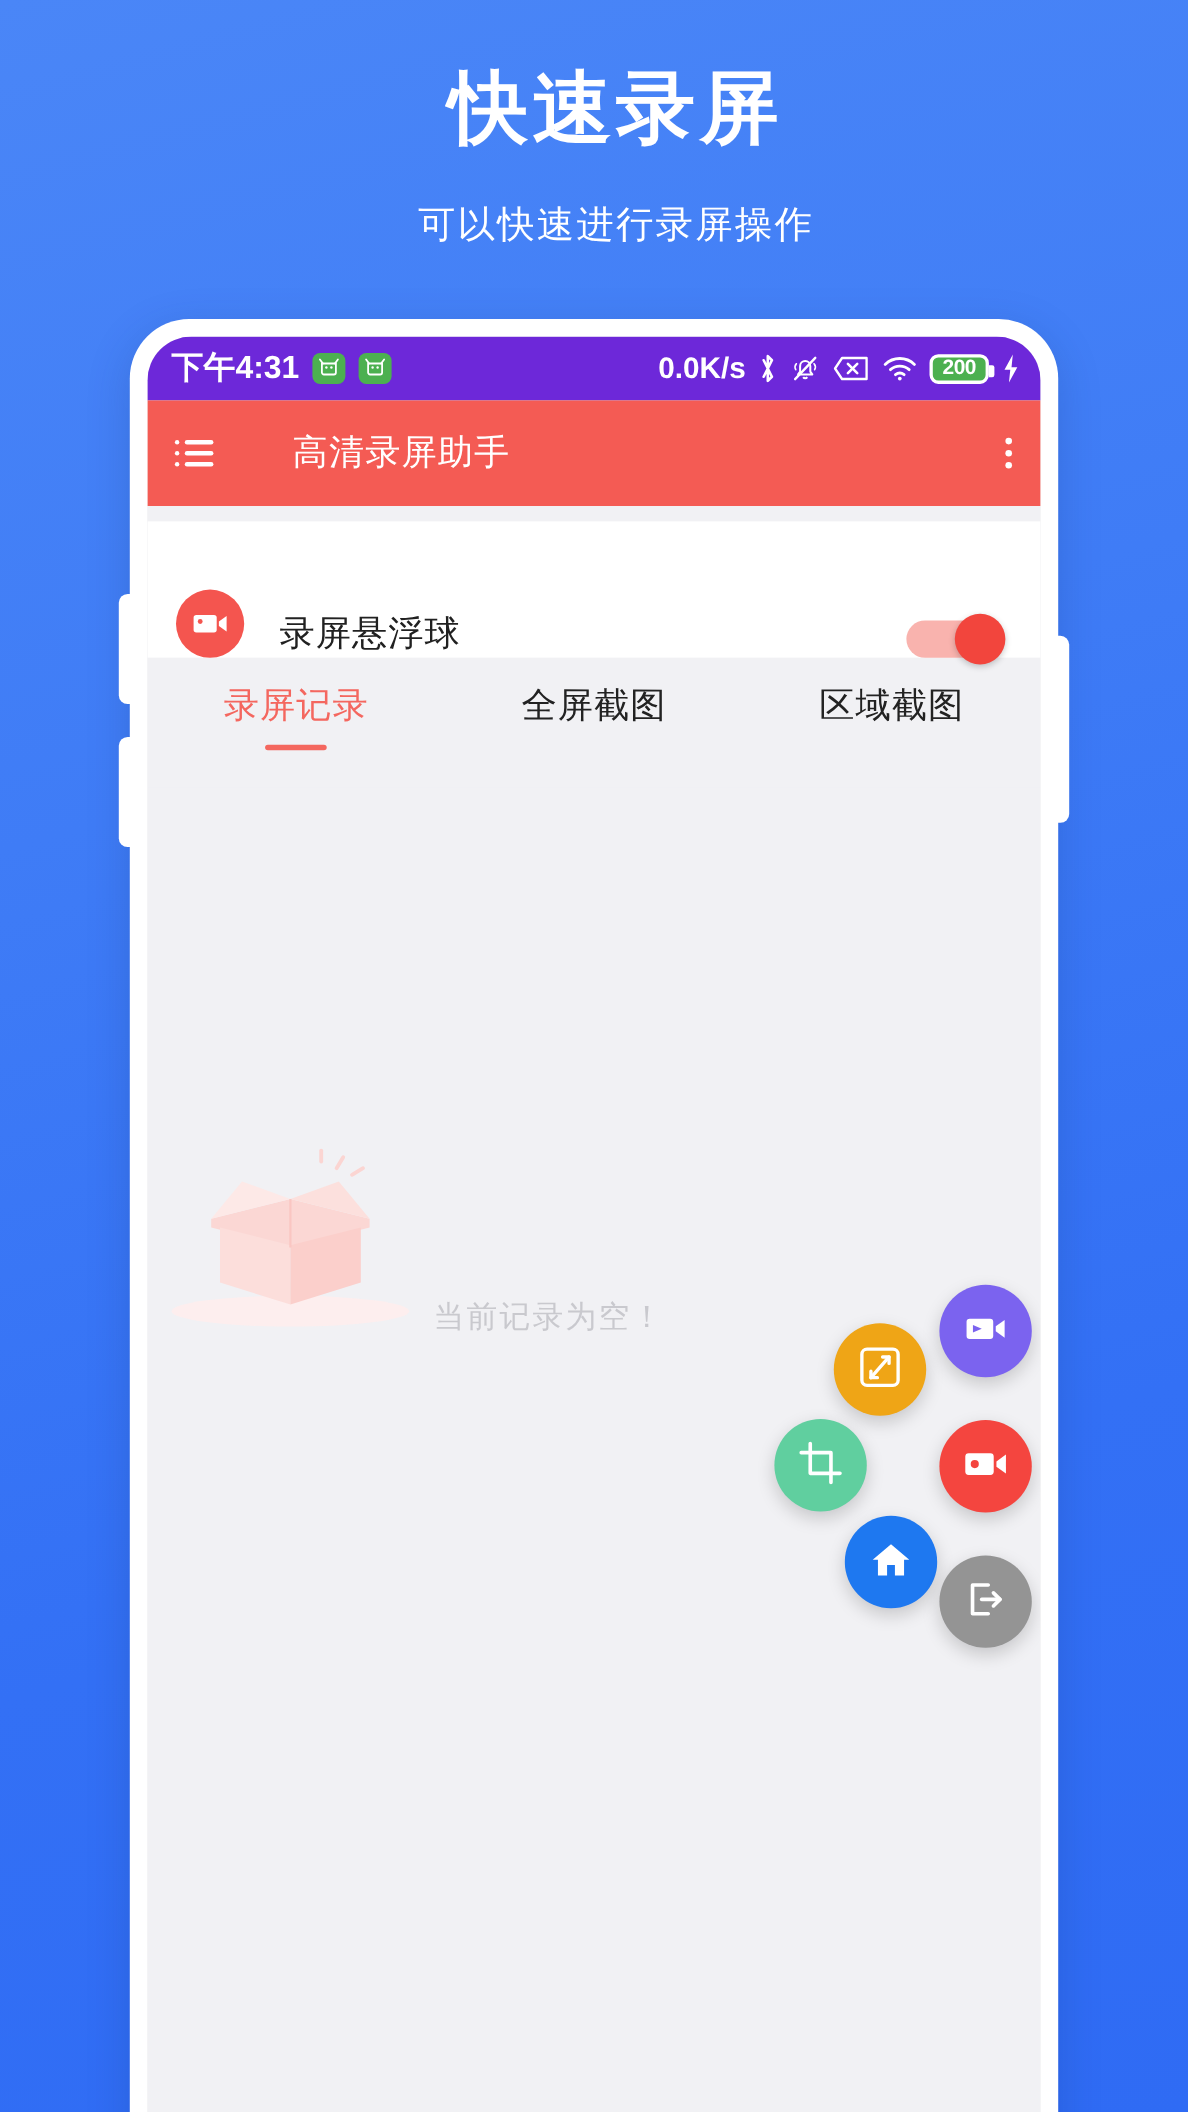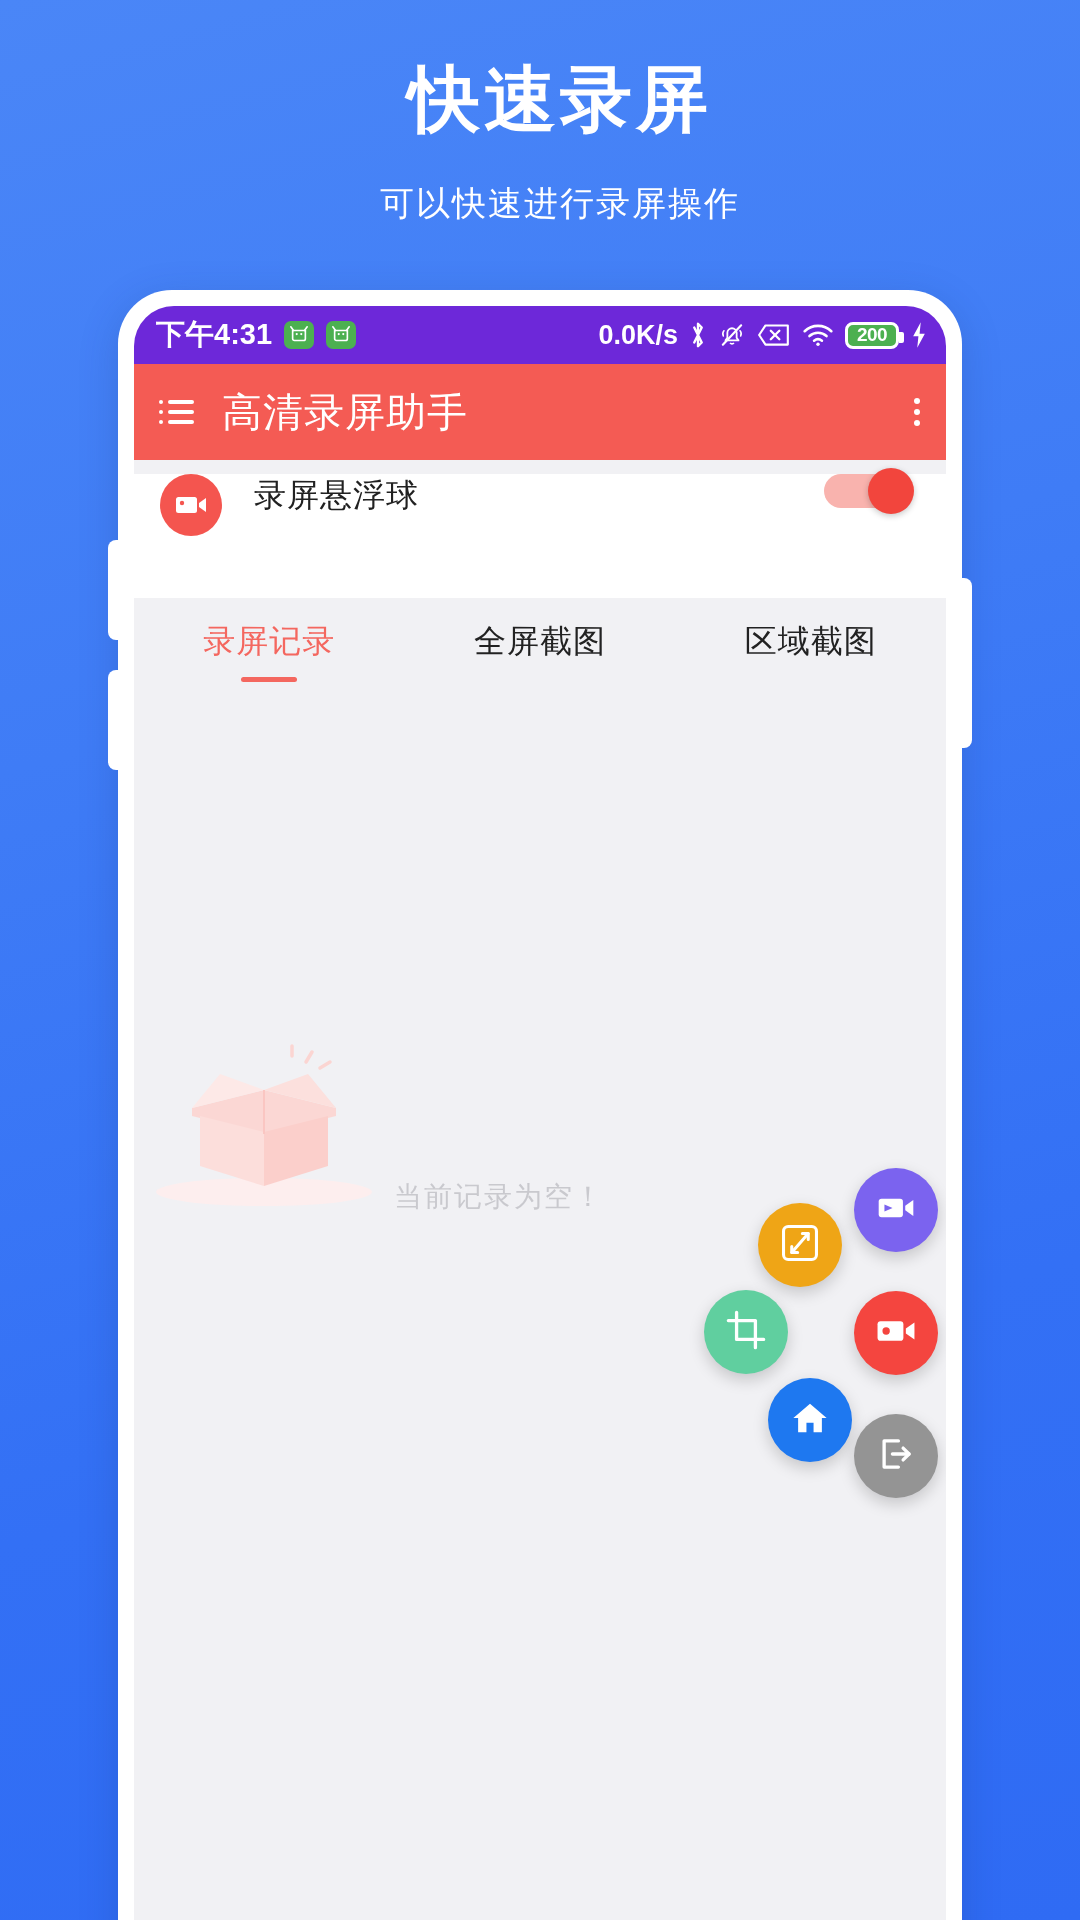--- a/index.html
+++ b/index.html
@@ -94,30 +94,30 @@
   .battery span { font-size: 19px; font-weight: bold; color: #ffffff; letter-spacing: -0.5px;}
 
   
   .appbar {
     height: 96px; background: #f45b54;
     display: flex; align-items: center; padding: 0 24px;
     color: #fff;
   }
   .menu-icon { width: 40px; height: 30px; display:flex; align-items:center; }
   .appbar-title {
-    font-size: 40px; margin-left: 24px; letter-spacing: 1px; color: #ffffff;
+    font-size: 32px; margin-left: 68px; letter-spacing: 1px; color: #ffffff;
   }
   .more-icon { margin-left: auto; width: 10px; display:flex; flex-direction:column; gap:5px; align-items:center;}
   .more-icon i { width: 6px; height: 6px; border-radius: 50%; background: #fff; display:block;}
 
   
   .card-wrap { padding: 14px 0 0 0; background: #f1f1f4; }
   .card {
     background: #ffffff; height: 124px;
-    display: flex; align-items: flex-start; padding: 0 34px 0 26px;
+    display: flex; align-items: flex-end; padding: 0 34px 0 26px;
   }
   .card-icon {
     width: 62px; height: 62px; border-radius: 50%; background: #f4554f;
     display:flex; align-items:center; justify-content:center; flex: 0 0 auto;
   }
   .card-label { font-size: 32px; color: #212121; margin-left: 32px; letter-spacing: 1px;}
   .switch {
     margin-left: auto; width: 88px; height: 34px; border-radius: 17px;
     background: #f9b3ae; position: relative;
   }

